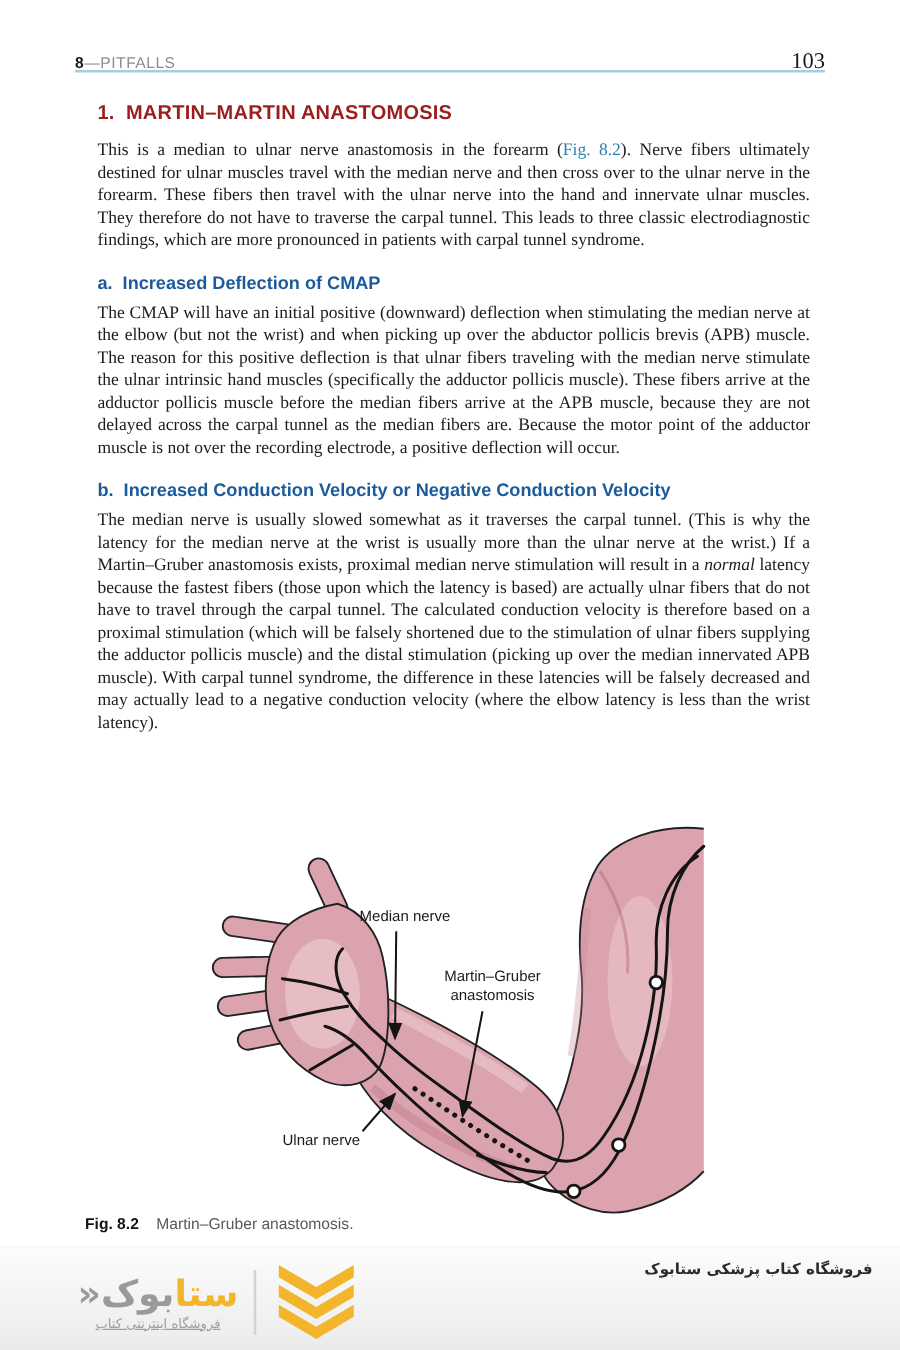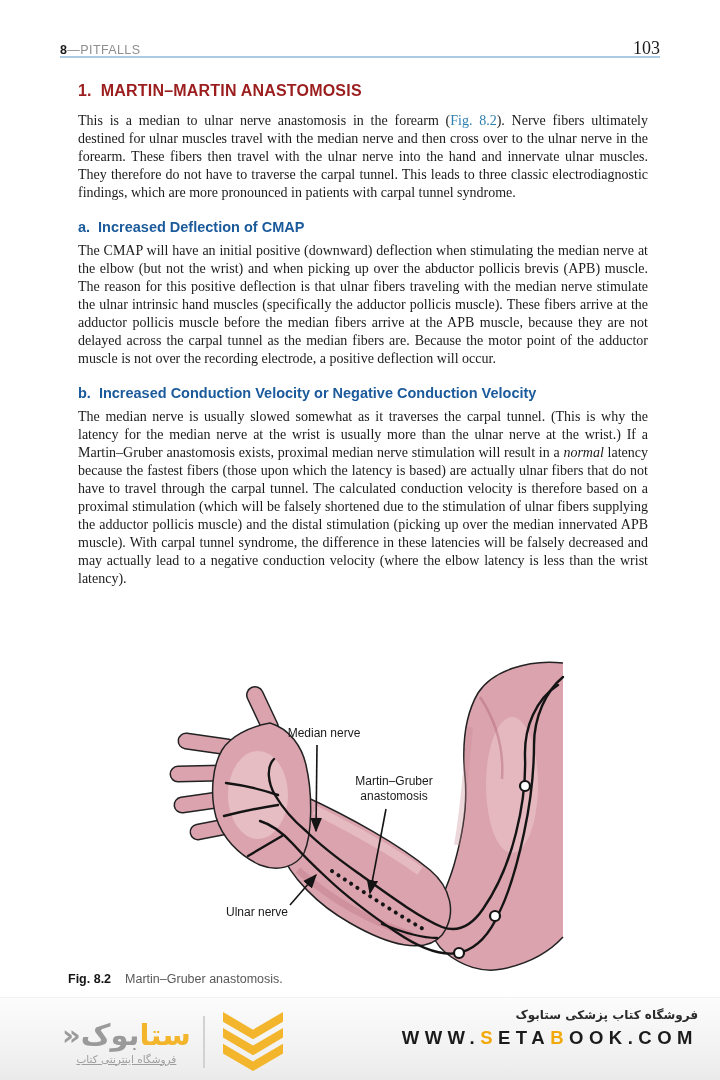--- a/index.html
+++ b/index.html
@@ -180,17 +180,16 @@
       </div>
       <div class="logo-divider"></div>
       <svg width="72" height="60" viewBox="0 0 78 68" xmlns="http://www.w3.org/2000/svg">
         <path d="M5,0 L39,20 L73,0 L73,11 L39,31 L5,11 Z" fill="#F2B52C"></path>
         <path d="M5,18 L39,38 L73,18 L73,29 L39,49 L5,29 Z" fill="#F2B52C"></path>
         <path d="M5,36 L39,56 L73,36 L73,47 L39,67 L5,47 Z" fill="#F2B52C"></path>
       </svg>
     </div>
     <div class="footer-right">
       <div class="store-name">فروشگاه کتاب پزشکی ستابوک</div>
-      <div class="site-url"><span>WWW.</span><span class="url-accent">S</span><span>ETA</span><span class="url-accent">B</span><span>OOK.COM</span></div>
     </div>
   </div>
 
 </div>
 
 </body></html>

